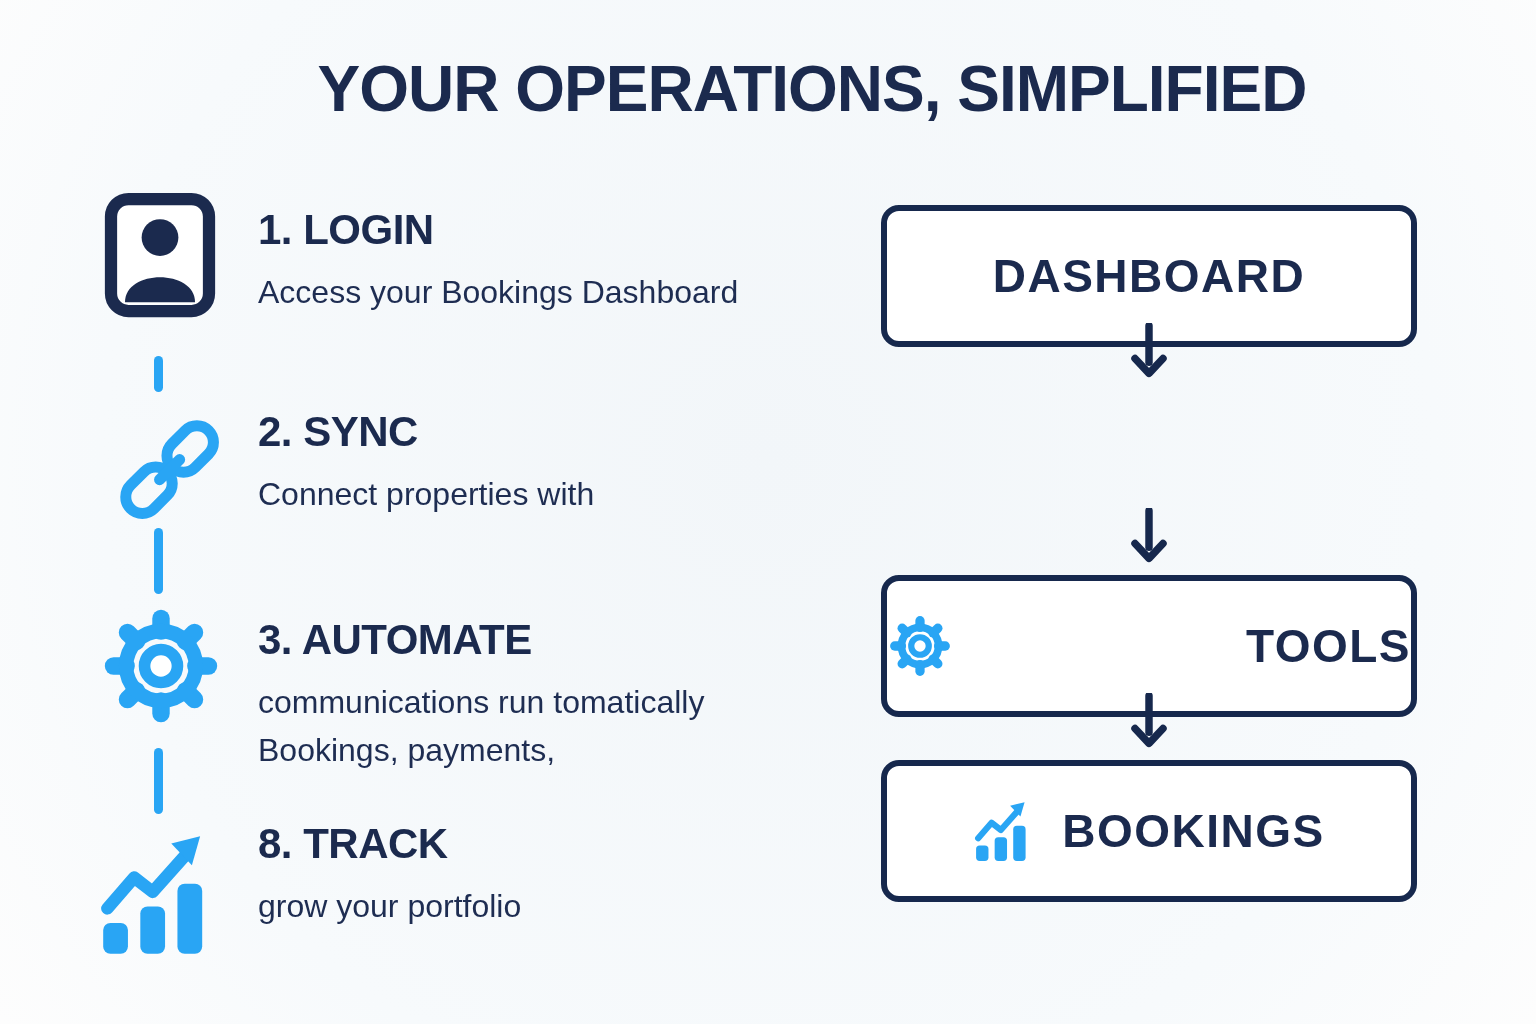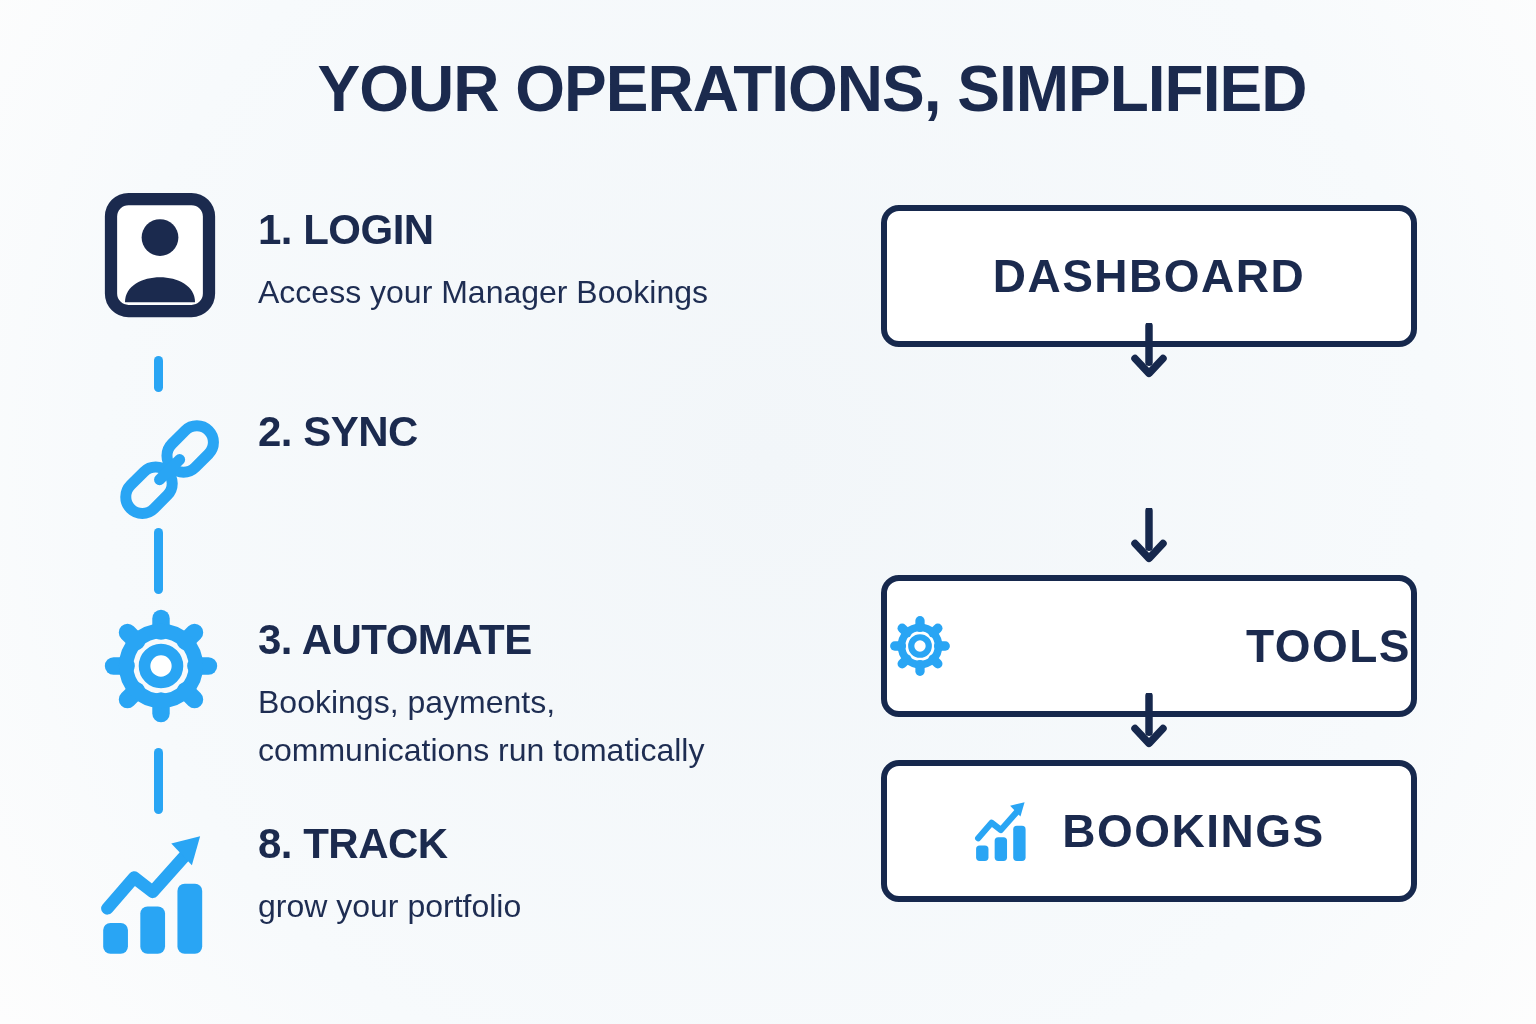--- a/index.html
+++ b/index.html
@@ -130,49 +130,50 @@
   <h1 class="page-title">YOUR OPERATIONS, SIMPLIFIED</h1>
 
   <div class="step-icon icon-card">
     <svg viewBox="0 0 64 72">
         <use href="#sym-id-card"></use>
       </svg>
   </div>
   <div class="step-text step-text-1">
     <div class="step-title">1. LOGIN</div>
     <div class="step-desc">
-      <div>Access your Manager Bookings</div>
+      <div>Access your Bookings Dashboard</div>
     </div>
   </div>
 
   <div class="connector-dash dash-1"></div>
 
   <div class="step-icon icon-link-1">
     <svg viewBox="-8 -8 80 80">
         <use href="#sym-link"></use>
       </svg>
   </div>
   <div class="step-text step-text-2">
     <div class="step-title">2. SYNC</div>
     <div class="step-desc">
+      <div>Connect properties with</div>
     </div>
   </div>
 
   <div class="connector-dash dash-2"></div>
 
   <div class="step-icon icon-gear-1">
     <svg viewBox="0 0 64 64">
         <use href="#sym-gear"></use>
       </svg>
   </div>
   <div class="step-text step-text-3">
     <div class="step-title">3. AUTOMATE</div>
     <div class="step-desc">
+      <div>communications run tomatically</div>
       <div>Bookings, payments,</div>
-      <div>communications run tomatically</div>
     </div>
   </div>
 
   <div class="connector-dash dash-3"></div>
 
   <div class="step-icon icon-chart-1">
     <svg viewBox="0 0 64 64">
         <use href="#sym-chart"></use>
       </svg>
   </div>

